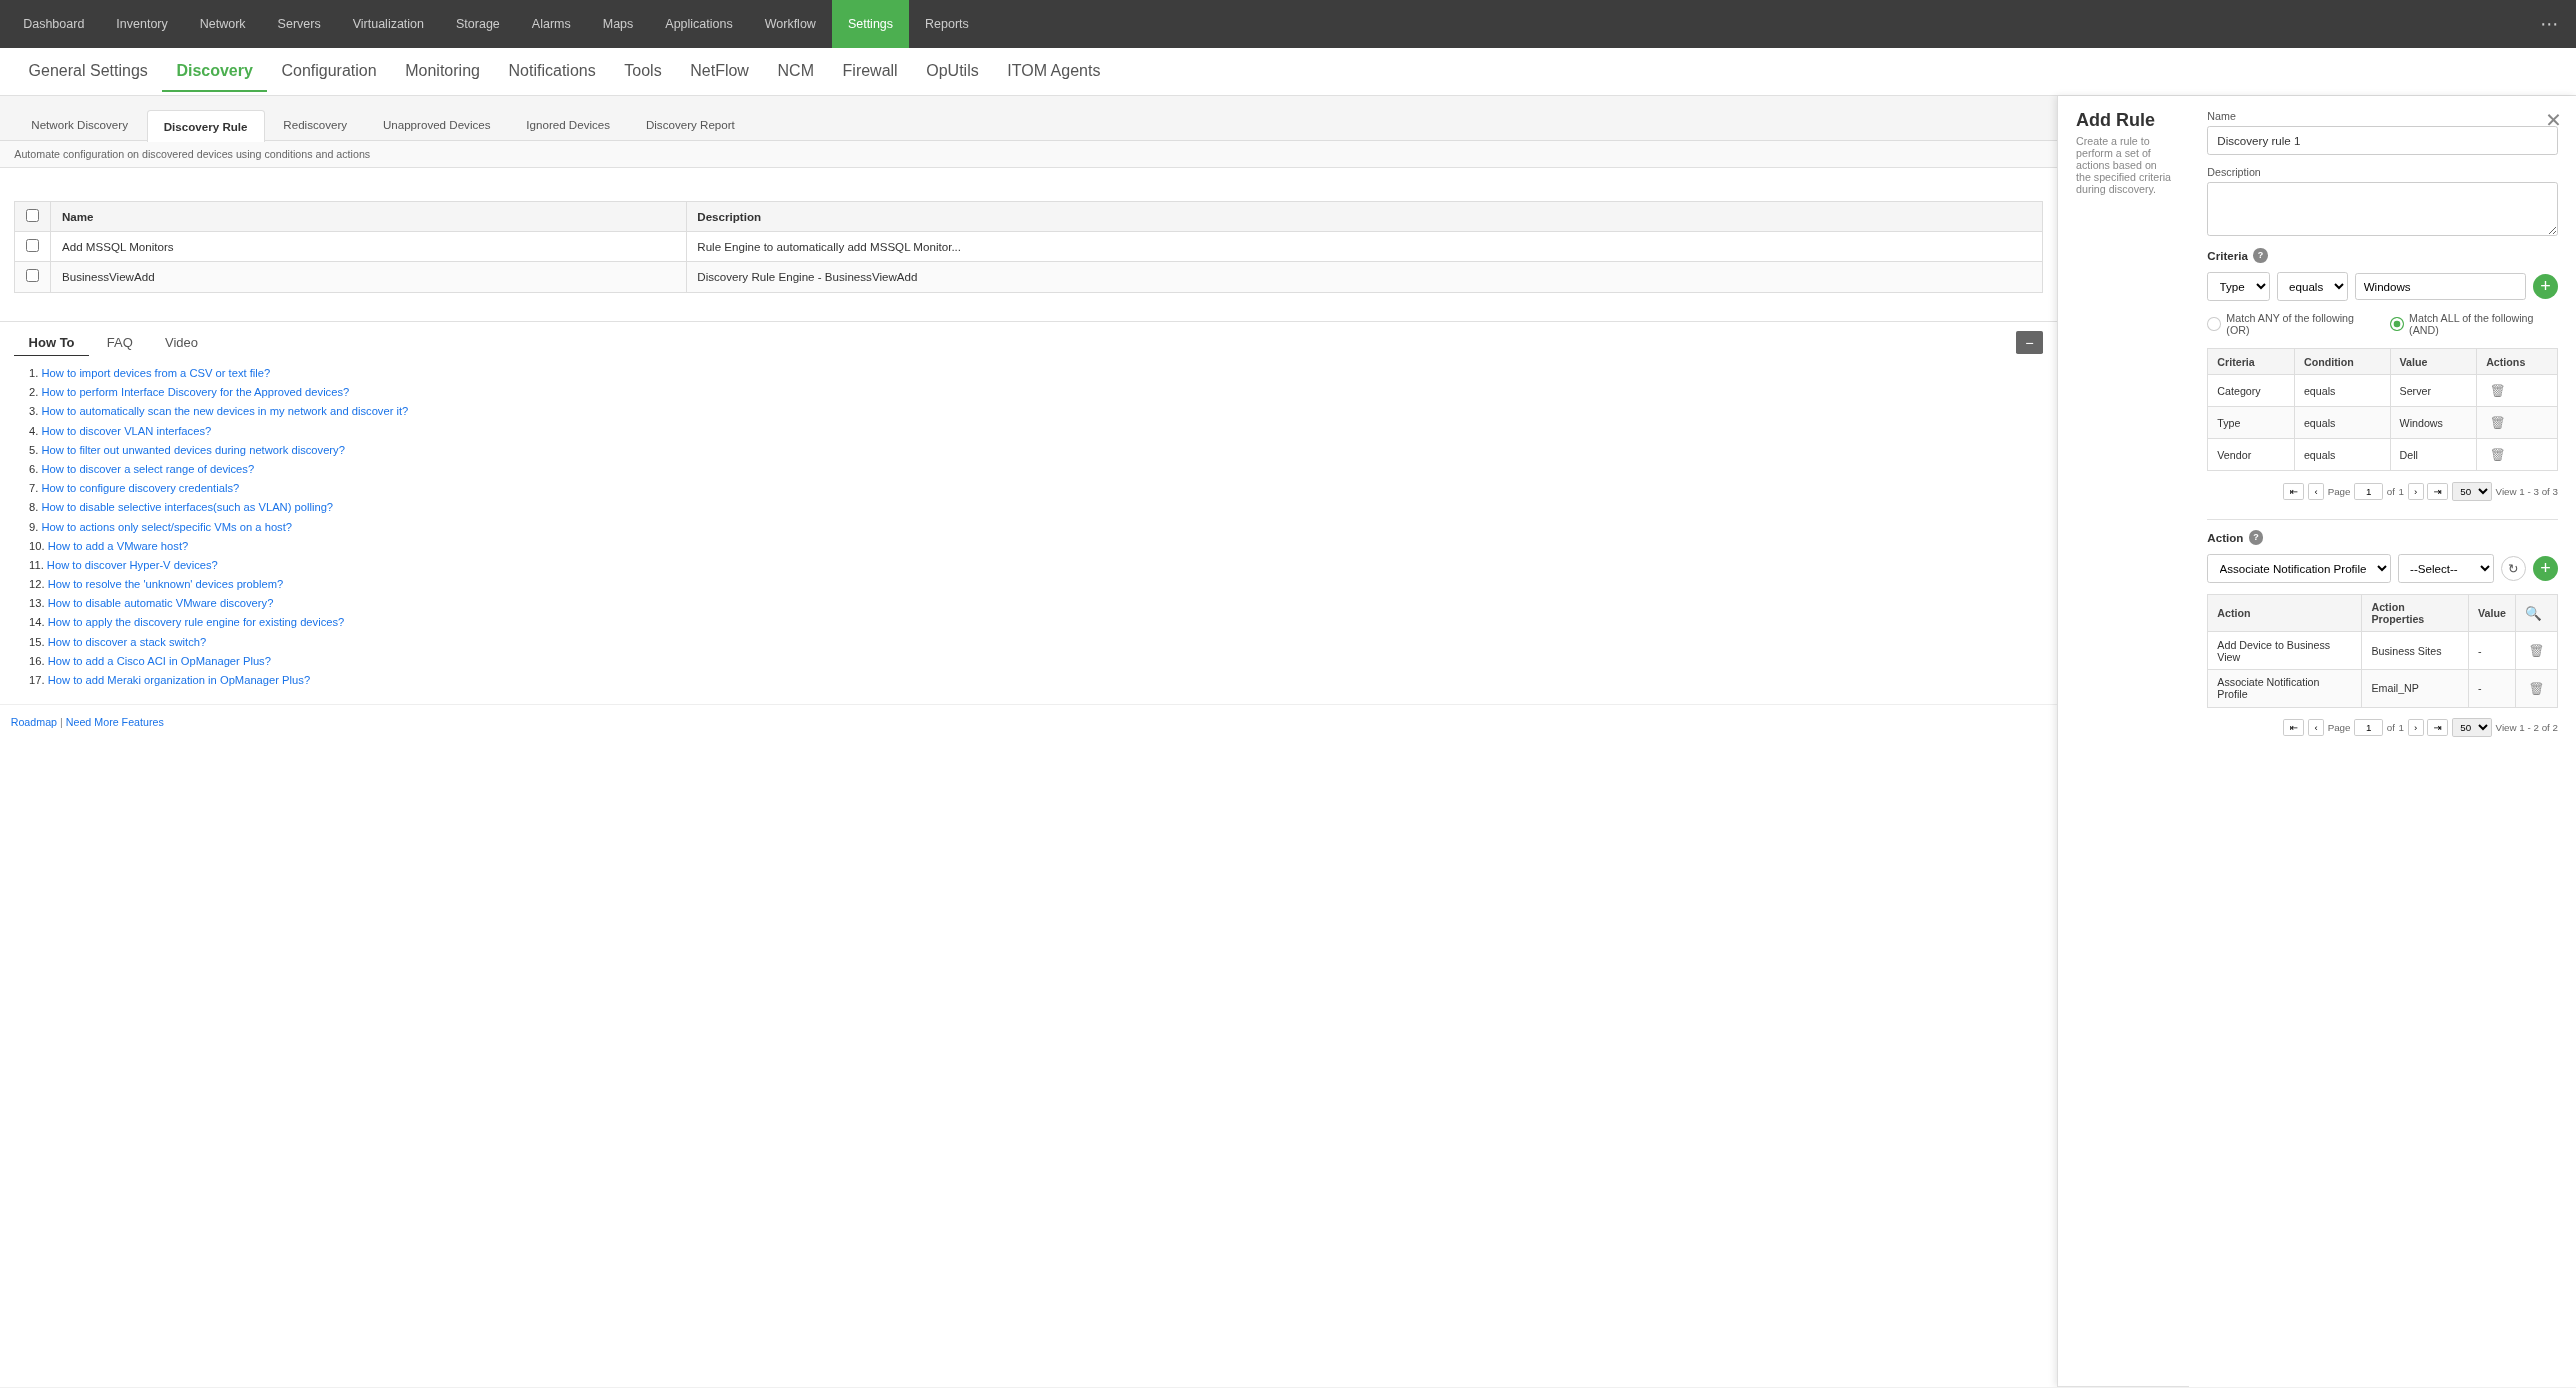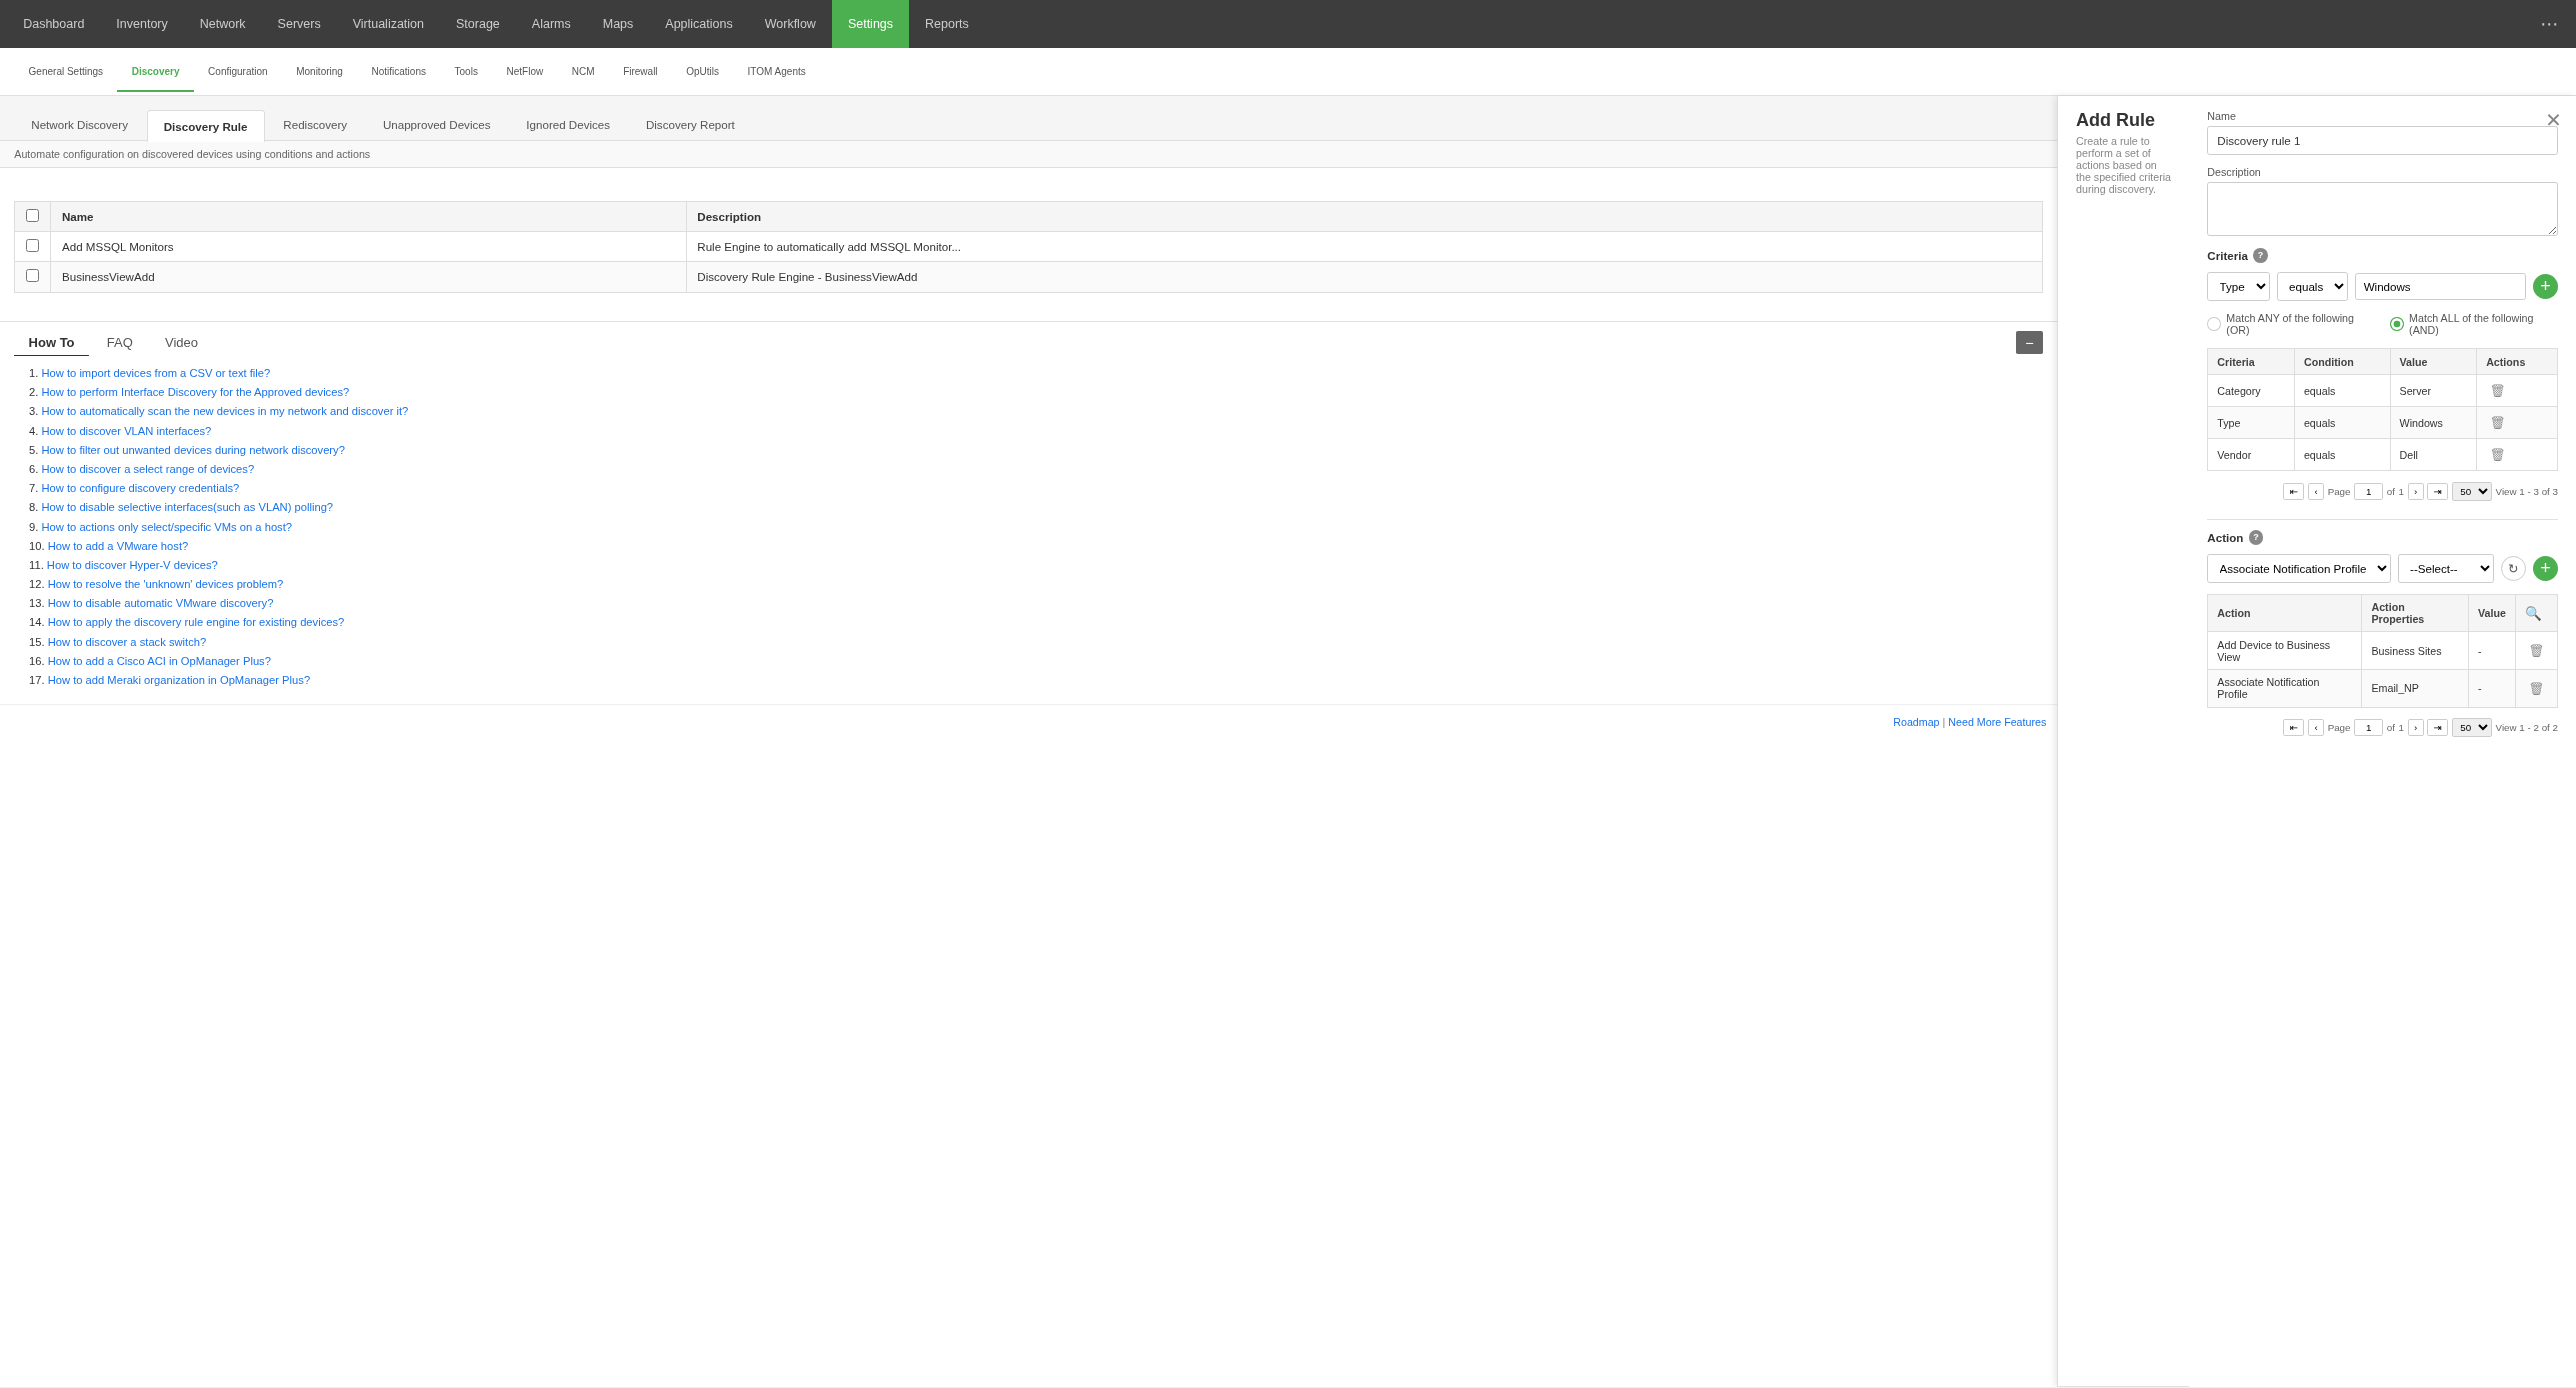--- a/index.html
+++ b/index.html
@@ -42,21 +42,21 @@
       height: 48px;
       align-items: center;
       padding: 0 14.3px;
     }
     .sub-nav-item {
       padding: 0 14.3px;
       height: 40px;
       display: flex;
       align-items: center;
       cursor: pointer;
-      font-size: 10px;
+      font-size: 16px;
       color: #555;
       border-bottom: 2.7px solid transparent;
       margin-bottom: -1.8px;
     }
     .sub-nav-item.active { color: #4caf50; border-bottom: 2.7px solid #4caf50; font-weight: bold; }
 
     
     .content-area {
       display: flex;
       height: calc(100vh - 97px);
@@ -180,21 +180,21 @@
       color: #1a73e8;
       cursor: pointer;
       font-size: 11.2px;
     }
     .howto-list li::before {
       content: counter(howto-counter) ". ";
       color: #333;
     }
 
     .footer-links {
-      text-align: right;
+      text-align: left;
       padding: 10.7px;
       color: #888;
       font-size: 10.7px;
       border-top: 0.9px solid #eee;
     }
     .footer-links a { color: #1a73e8; cursor: pointer; }
 
     
     .right-panel {
       width: 519px;

